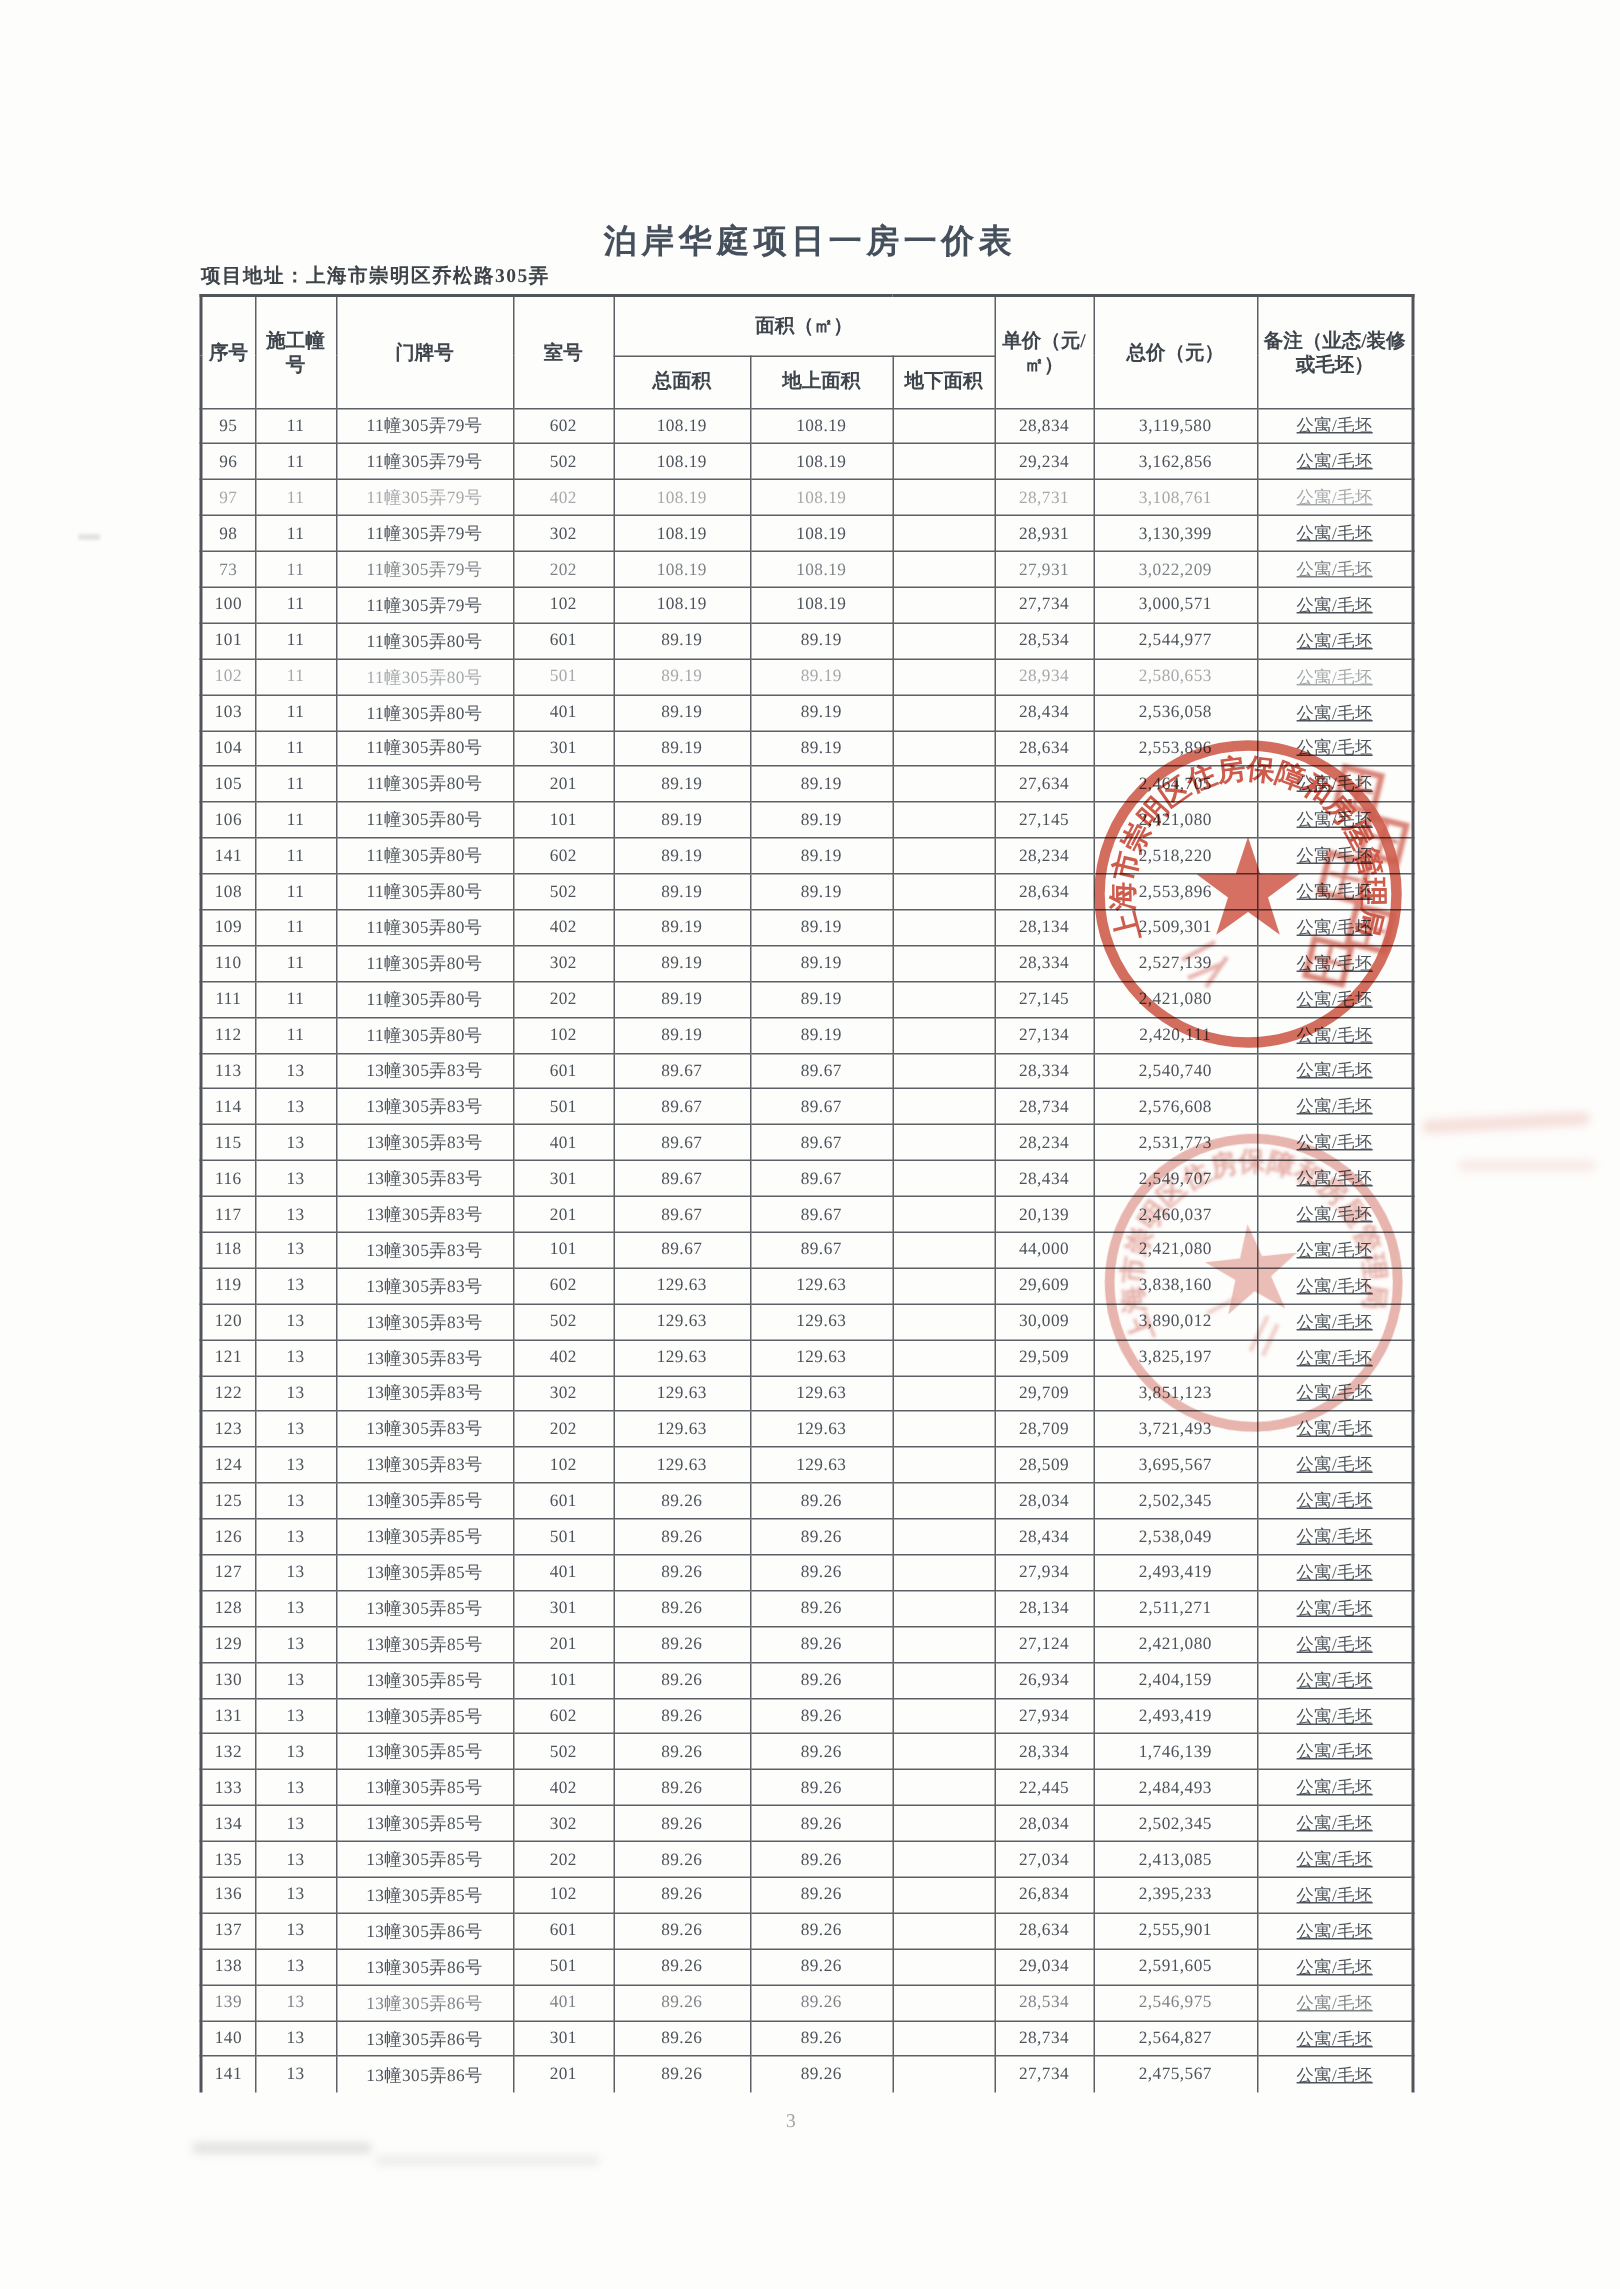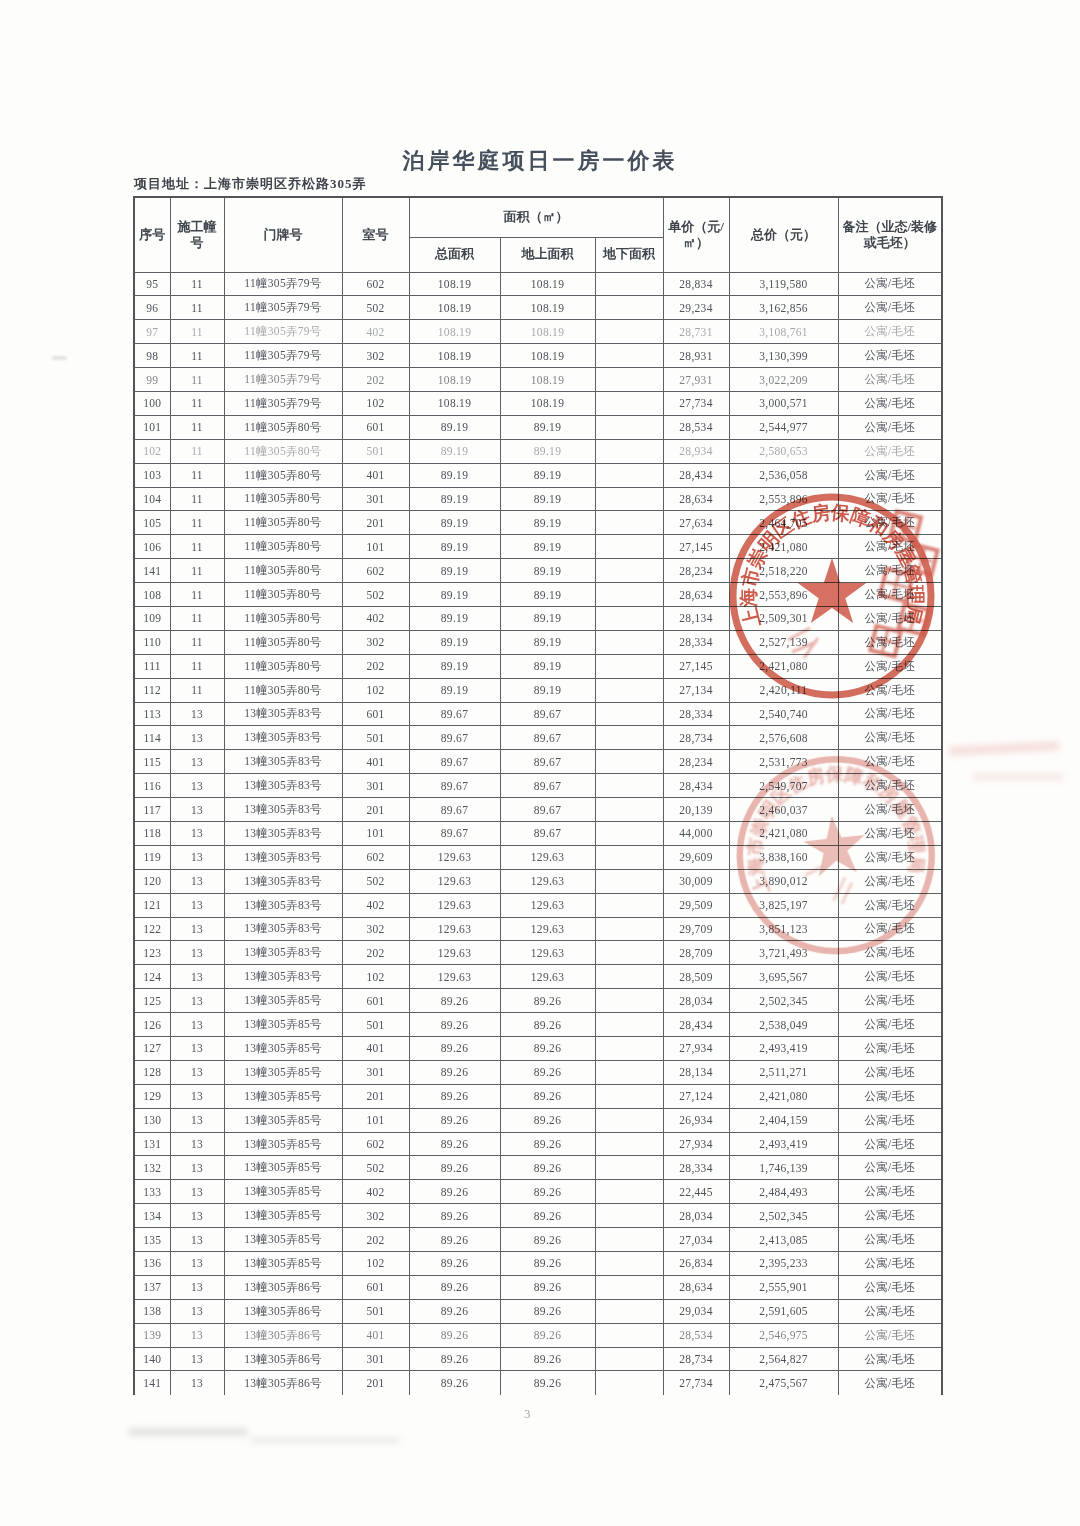--- a/index.html
+++ b/index.html
@@ -27,21 +27,21 @@
   .price-table thead th{
     font-size:13px;font-weight:bold;color:#3f454c;line-height:1.25;
     word-break:break-all;
   }
   .price-table thead tr:first-child{height:40px;}
   .price-table thead tr:last-child{height:35px;}
   .price-table tbody tr{height:23.9px;}
   .price-table tbody td{
     font-size:11.5px;color:#4d535a;letter-spacing:.3px;white-space:nowrap;
   }
-  .price-table tbody td:last-child{border-bottom:none;}
+  .price-table tbody td:last-child{border-bottom:none;text-decoration:underline;}
   .price-table tbody tr:last-child td{border-bottom:none;}
   tr.faint{opacity:.5;}
   tr.semifaint{opacity:.72;}
 
   
   .stamp{position:absolute;mix-blend-mode:multiply;overflow:visible;pointer-events:none;}
   .stamp-upper{left:726px;top:490px;opacity:.85;}
   .stamp-lower{left:733px;top:752px;opacity:.42;transform:rotate(-6deg);filter:blur(.5px);}
 
   
@@ -136,21 +136,21 @@
           <td>11幢305弄79号</td>
           <td>302</td>
           <td>108.19</td>
           <td>108.19</td>
           <td></td>
           <td>28,931</td>
           <td>3,130,399</td>
           <td>公寓/毛坯</td>
         </tr>
         <tr class="semifaint">
-          <td>99</td>
+          <td>73</td>
           <td>11</td>
           <td>11幢305弄79号</td>
           <td>202</td>
           <td>108.19</td>
           <td>108.19</td>
           <td></td>
           <td>27,931</td>
           <td>3,022,209</td>
           <td>公寓/毛坯</td>
         </tr>

